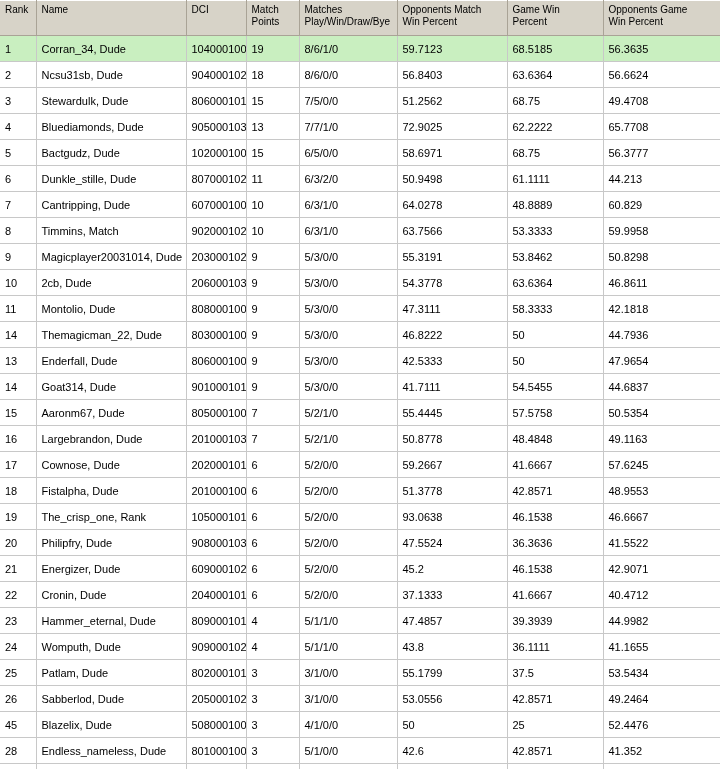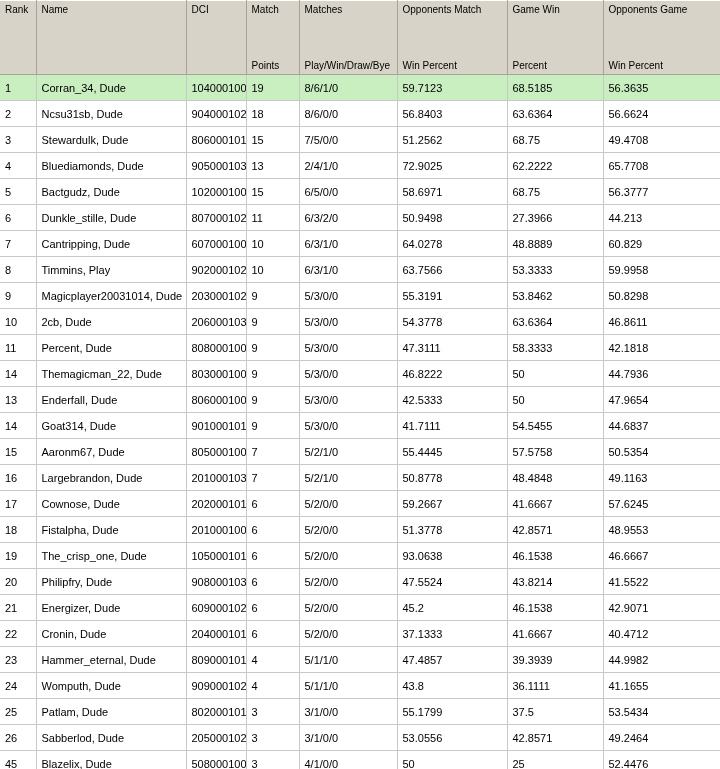--- a/index.html
+++ b/index.html
@@ -53,21 +53,21 @@
   }
   
   col.c-rank   { width: 36px; }
   col.c-name   { width: 150px; }
   col.c-dci    { width: 60px; }
   col.c-mp     { width: 53px; }
   col.c-rec    { width: 98px; }
   col.c-omw    { width: 110px; }
   col.c-gw     { width: 96px; }
   col.c-ogw    { width: 117px; }
-  .th-line2 { display: block; margin-top: 44px; }
+  .th-line2 { display: block; }
 </style>
 </head>
 <body>
 
 <table class="standings-table">
   <colgroup>
     <col class="c-rank">
       <col class="c-name">
       <col class="c-dci">
       <col class="c-mp">
@@ -138,21 +138,21 @@
         <td>7/5/0/0</td>
         <td>51.2562</td>
         <td>68.75</td>
         <td>49.4708</td>
       </tr>
       <tr class="row-normal">
         <td>4</td>
         <td>Bluediamonds, Dude</td>
         <td>9050001034</td>
         <td>13</td>
-        <td>2/4/1/0</td>
+        <td>7/7/1/0</td>
         <td>72.9025</td>
         <td>62.2222</td>
         <td>65.7708</td>
       </tr>
       <tr class="row-normal">
         <td>5</td>
         <td>Bactgudz, Dude</td>
         <td>1020001001</td>
         <td>15</td>
         <td>6/5/0/0</td>
@@ -160,36 +160,36 @@
         <td>68.75</td>
         <td>56.3777</td>
       </tr>
       <tr class="row-normal">
         <td>6</td>
         <td>Dunkle_stille, Dude</td>
         <td>8070001023</td>
         <td>11</td>
         <td>6/3/2/0</td>
         <td>50.9498</td>
-        <td>27.3966</td>
+        <td>61.1111</td>
         <td>44.213</td>
       </tr>
       <tr class="row-normal">
         <td>7</td>
         <td>Cantripping, Dude</td>
         <td>6070001007</td>
         <td>10</td>
         <td>6/3/1/0</td>
         <td>64.0278</td>
         <td>48.8889</td>
         <td>60.829</td>
       </tr>
       <tr class="row-normal">
         <td>8</td>
-        <td>Timmins, Play</td>
+        <td>Timmins, Match</td>
         <td>9020001024</td>
         <td>10</td>
         <td>6/3/1/0</td>
         <td>63.7566</td>
         <td>53.3333</td>
         <td>59.9958</td>
       </tr>
       <tr class="row-normal">
         <td>9</td>
         <td>Magicplayer20031014, Dude</td>
@@ -205,21 +205,21 @@
         <td>2cb, Dude</td>
         <td>2060001032</td>
         <td>9</td>
         <td>5/3/0/0</td>
         <td>54.3778</td>
         <td>63.6364</td>
         <td>46.8611</td>
       </tr>
       <tr class="row-normal">
         <td>11</td>
-        <td>Percent, Dude</td>
+        <td>Montolio, Dude</td>
         <td>8080001005</td>
         <td>9</td>
         <td>5/3/0/0</td>
         <td>47.3111</td>
         <td>58.3333</td>
         <td>42.1818</td>
       </tr>
       <tr class="row-normal">
         <td>14</td>
         <td>Themagicman_22, Dude</td>
@@ -285,36 +285,36 @@
         <td>Fistalpha, Dude</td>
         <td>2010001008</td>
         <td>6</td>
         <td>5/2/0/0</td>
         <td>51.3778</td>
         <td>42.8571</td>
         <td>48.9553</td>
       </tr>
       <tr class="row-normal">
         <td>19</td>
-        <td>The_crisp_one, Dude</td>
+        <td>The_crisp_one, Rank</td>
         <td>1050001011</td>
         <td>6</td>
         <td>5/2/0/0</td>
         <td>93.0638</td>
         <td>46.1538</td>
         <td>46.6667</td>
       </tr>
       <tr class="row-normal">
         <td>20</td>
         <td>Philipfry, Dude</td>
         <td>9080001030</td>
         <td>6</td>
         <td>5/2/0/0</td>
         <td>47.5524</td>
-        <td>43.8214</td>
+        <td>36.3636</td>
         <td>41.5522</td>
       </tr>
       <tr class="row-normal">
         <td>21</td>
         <td>Energizer, Dude</td>
         <td>6090001021</td>
         <td>6</td>
         <td>5/2/0/0</td>
         <td>45.2</td>
         <td>46.1538</td>

